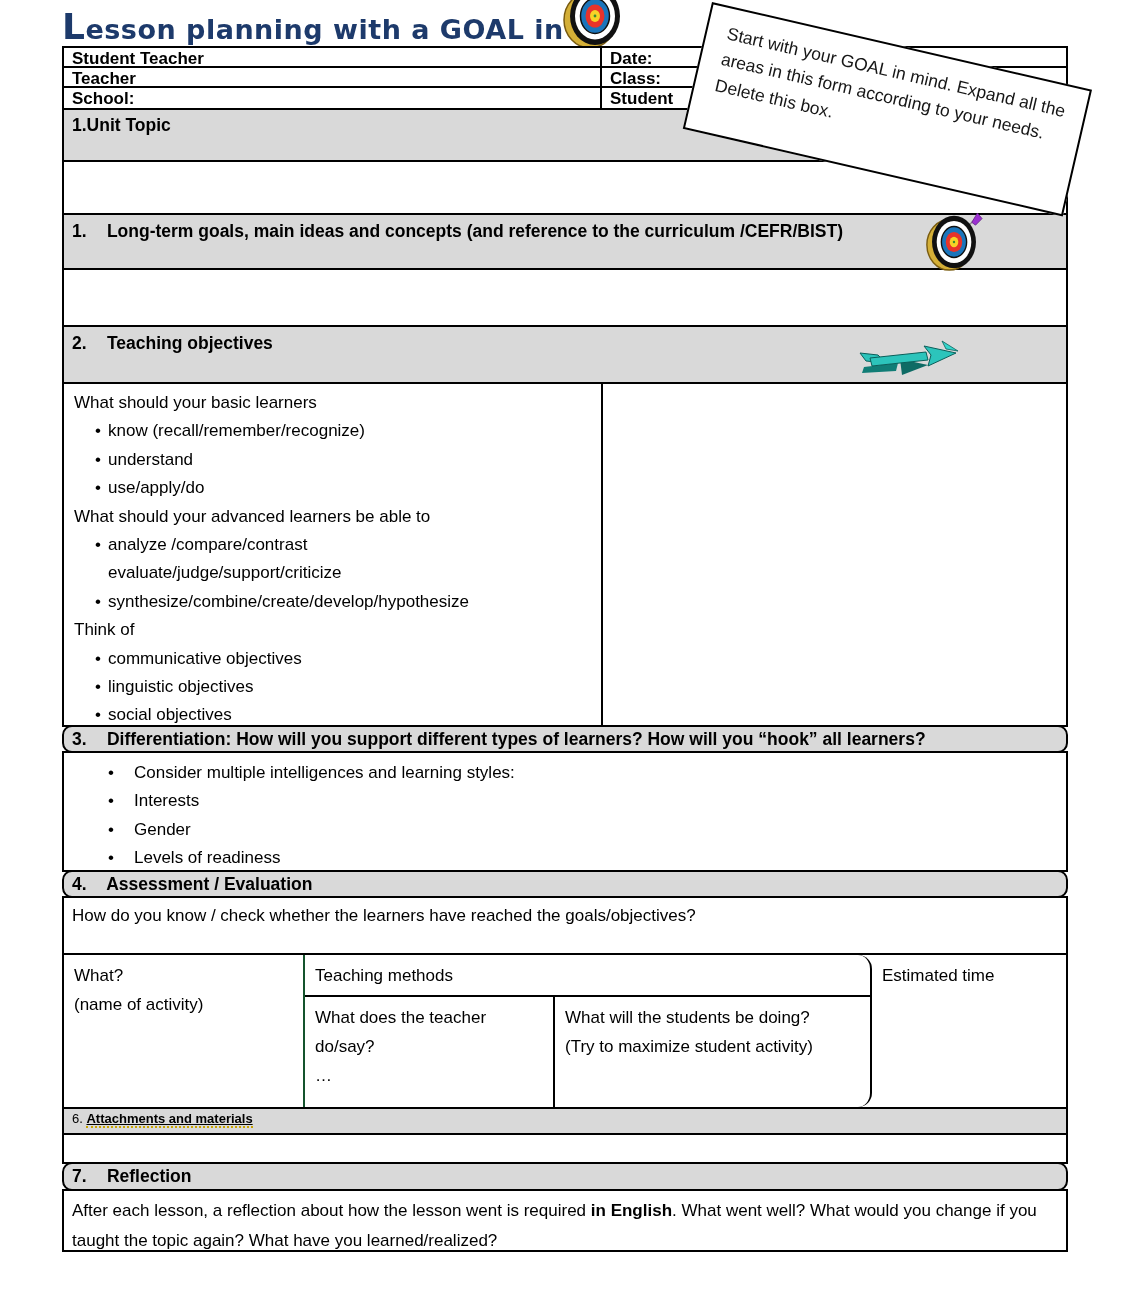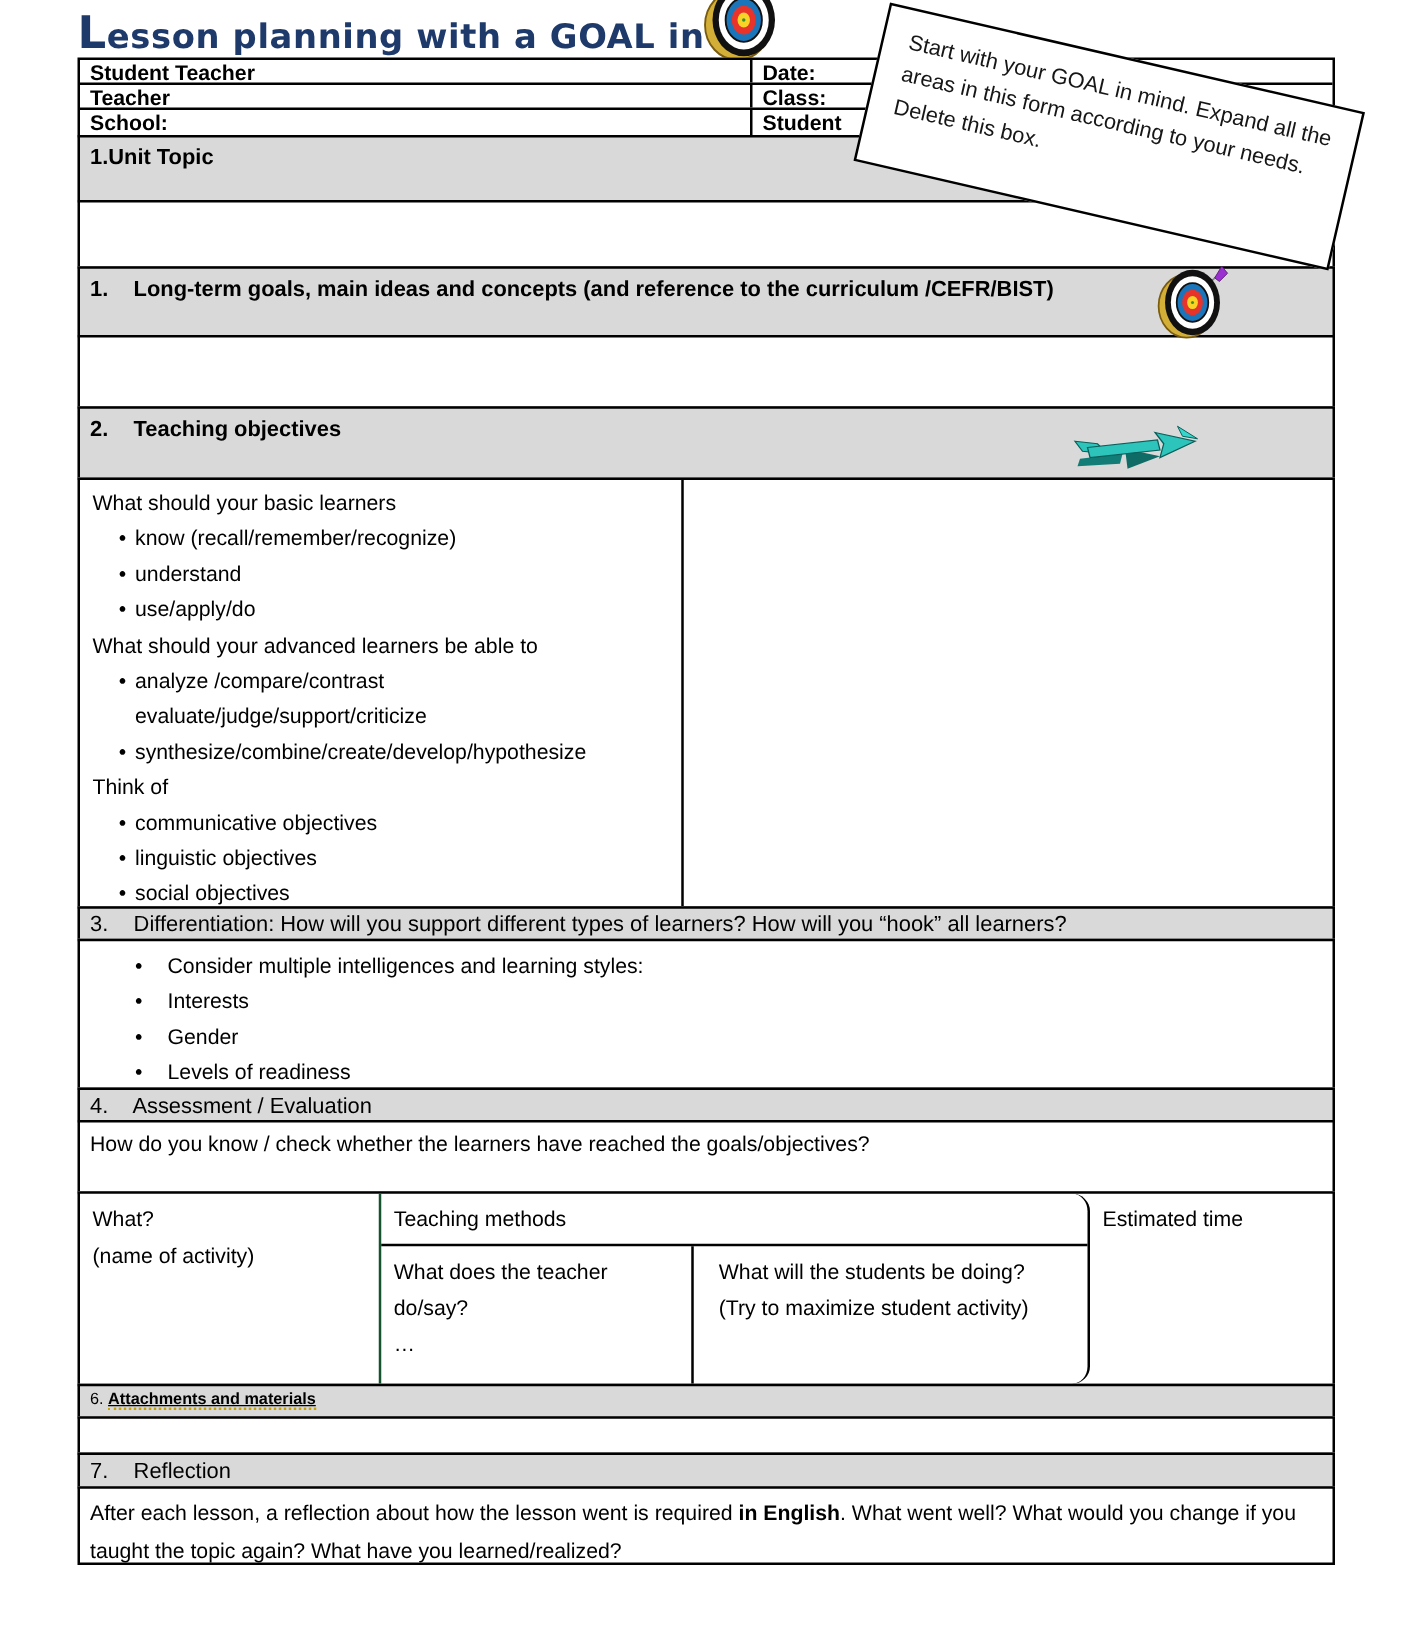--- a/index.html
+++ b/index.html
@@ -46,43 +46,43 @@
   .sec-head { font-weight:bold; font-size:17.5px; padding:3px 8px; }
   .sec-head .num { display:inline-block; min-width:30px; font-weight:bold; }
   .h-unit { height:54px; padding-top:5px; }
   .h-blank-a { height:55px; }
   .h-lt { height:57px; padding-top:6px; }
   .h-blank-b { height:59px; }
   .h-to { height:59px; padding-top:6px; }
 
   
   .obj { height:345px; display:flex; }
-  .obj-left { width:483px; border-right:2px solid #000; padding:5px 6px 0 10px; font-size:17px; line-height:28.4px; }
+  .obj-left { width:539px; border-right:2px solid #000; padding:5px 6px 0 10px; font-size:17px; line-height:28.4px; }
   .obj-right { flex:1; }
 
   .bullet-item { display:flex; }
   .bullet-item .dot { width:34px; text-align:left; padding-left:21px; }
   .bullet-item .dot::before { content:"\2022"; font-size:17px; }
   .bi-text { white-space:pre-line; flex:1; }
 
-  .one-line-head { height:28px; padding:2px 8px; font-size:17.5px; font-weight:normal; }
+  .one-line-head { height:28px; padding:2px 8px; font-size:17.5px; font-weight:bold;border-radius:10px; }
   .one-line-head .num { display:inline-block; min-width:30px; }
 
   .diff-body { height:121px; padding:6px 8px 0 8px; font-size:17px; line-height:28.4px; }
   .diff-body .bullet-item { margin-left:32px; }
   .diff-body .bullet-item .dot { width:30px; padding-left:4px; }
 
   .assess-body { height:59px; padding:4px 8px; font-size:17px; line-height:28px; }
 
   
   .lp-table { height:156px; display:flex; font-size:17px; }
   .lp-col1 { width:241px; border-right:2px solid #14532d; padding:6px 10px; white-space:pre-line; line-height:29px; }
   .lp-mid { width:567px; border-right:2px solid #000; display:flex; flex-direction:column;border-radius:14px; }
   .lp-mid-head { height:42px; border-bottom:2px solid #000; padding:6px 10px; line-height:29px; }
-  .lp-mid-body { flex:1; display:flex;gap:10px; }
+  .lp-mid-body { flex:1; display:flex; }
   .lp-teacher { width:250px; border-right:2px solid #000; padding:6px 10px; white-space:pre-line; line-height:29px; }
   .lp-students { flex:1; padding:6px 10px; white-space:pre-line; line-height:29px; }
   .lp-col3 { flex:1; padding:6px 10px; line-height:29px; }
 
   .att-head { height:28px; padding:2px 8px; font-size:13px; }
   .att-head .lbl {
     font-weight:bold; text-decoration:underline;
     border-bottom:2px dotted #c8a400; padding-bottom:0px;
   }
   .att-body { height:31px; }

